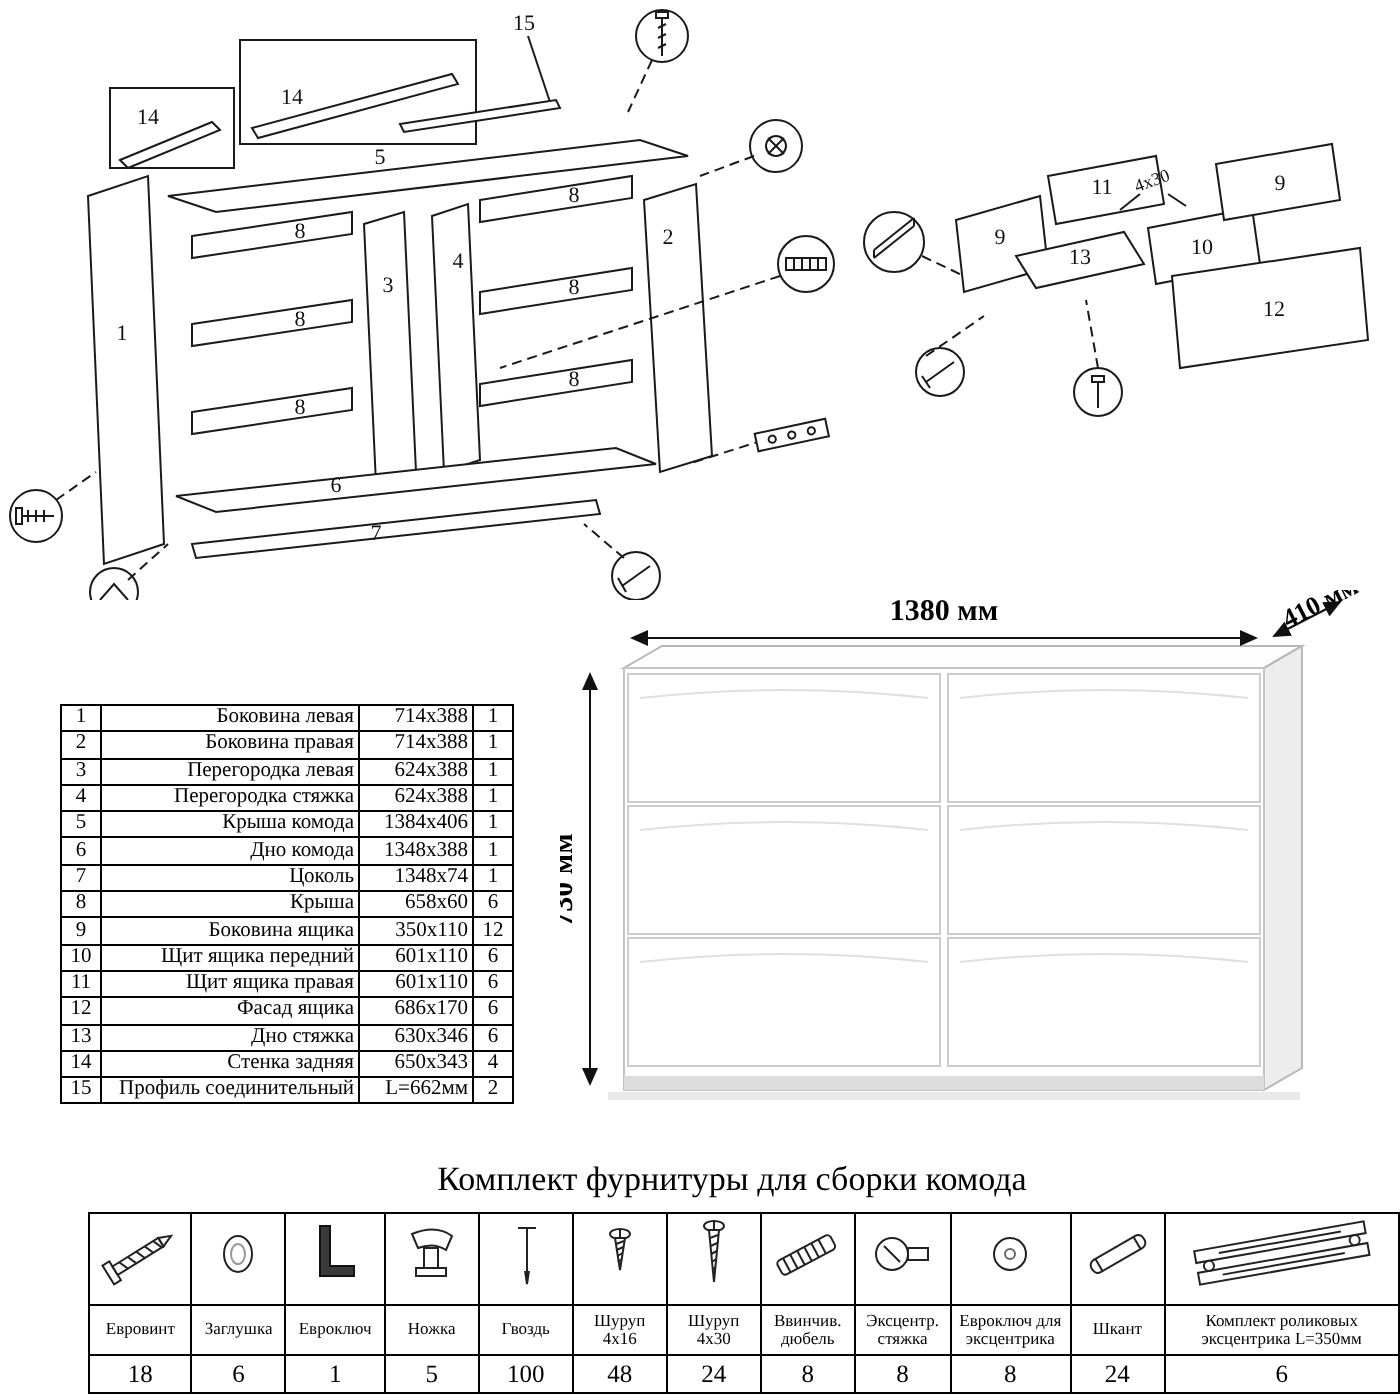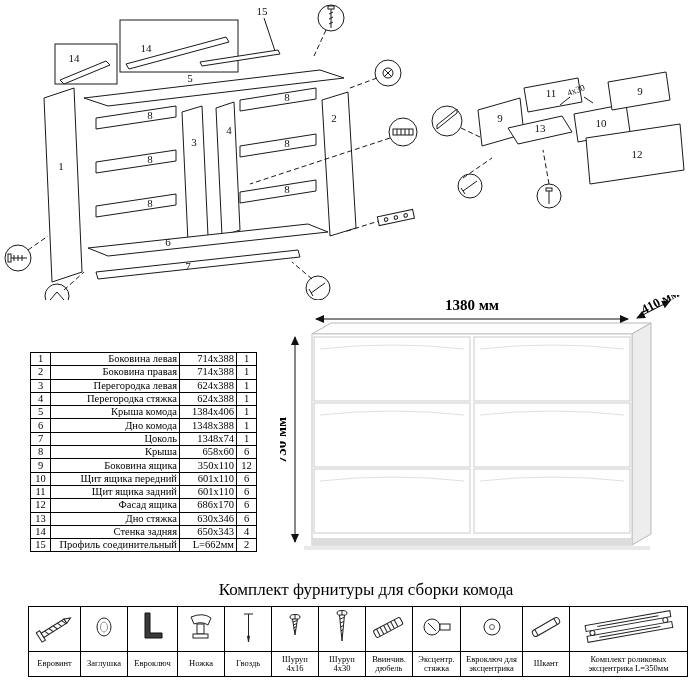--- a/index.html
+++ b/index.html
@@ -11,21 +11,21 @@
   #parts-table{position:absolute;left:30px;top:352px;border-collapse:collapse;table-layout:fixed;}
   #parts-table td{border:1px solid #000;font-size:10.5px;line-height:12px;height:12.3px;
     padding:0 2px;white-space:nowrap;overflow:hidden;}
   #parts-table .c-num{width:15px;text-align:center;}
   #parts-table .c-name{width:124px;text-align:right;}
   #parts-table .c-size{width:52px;text-align:right;}
   #parts-table .c-qty{width:15px;text-align:center;}
 
   
   #hw-title{position:absolute;left:16px;top:580px;width:700px;text-align:center;font-size:17px;}
-  #hardware-table{position:absolute;left:28px;top:606px;border-collapse:collapse;table-layout:fixed;}
+  #hardware-table{position:absolute;left:44px;top:606px;border-collapse:collapse;table-layout:fixed;}
   #hardware-table td{border:1px solid #000;text-align:center;vertical-align:middle;padding:0 1px;}
   #hardware-table .hw-icon-cell{height:44px;}
   #hardware-table .hw-name-cell{font-size:8.5px;line-height:9.5px;height:24px;}
   #hardware-table .hw-qty-cell{font-size:12.5px;height:18px;}
 </style>
 </head>
 <body>
 
 <svg class="abs" style="left:0;top:0" width="700" height="300" viewBox="0 0 700 300">
   <g stroke="#1a1a1a" stroke-width="1" fill="none">
@@ -274,21 +274,21 @@
         <td class="c-qty">12</td>
       </tr>
     <tr>
         <td class="c-num">10</td>
         <td class="c-name">Щит ящика передний</td>
         <td class="c-size">601x110</td>
         <td class="c-qty">6</td>
       </tr>
     <tr>
         <td class="c-num">11</td>
-        <td class="c-name">Щит ящика задний</td>
+        <td class="c-name">Щит ящика правая</td>
         <td class="c-size">601x110</td>
         <td class="c-qty">6</td>
       </tr>
     <tr>
         <td class="c-num">12</td>
         <td class="c-name">Фасад ящика</td>
         <td class="c-size">686x170</td>
         <td class="c-qty">6</td>
       </tr>
     <tr>
@@ -458,14 +458,28 @@
       <td class="hw-name-cell">Ножка</td>
       <td class="hw-name-cell">Гвоздь</td>
       <td class="hw-name-cell">Шуруп 4x16</td>
       <td class="hw-name-cell">Шуруп 4x30</td>
       <td class="hw-name-cell">Ввинчив. дюбель</td>
       <td class="hw-name-cell">Эксцентр. стяжка</td>
       <td class="hw-name-cell">Евроключ для эксцентрика</td>
       <td class="hw-name-cell">Шкант</td>
       <td class="hw-name-cell">Комплект роликовых эксцентрика L=350мм</td>
     </tr>
+    <tr>
+      <td class="hw-qty-cell">18</td>
+      <td class="hw-qty-cell">6</td>
+      <td class="hw-qty-cell">1</td>
+      <td class="hw-qty-cell">5</td>
+      <td class="hw-qty-cell">100</td>
+      <td class="hw-qty-cell">48</td>
+      <td class="hw-qty-cell">24</td>
+      <td class="hw-qty-cell">8</td>
+      <td class="hw-qty-cell">8</td>
+      <td class="hw-qty-cell">8</td>
+      <td class="hw-qty-cell">24</td>
+      <td class="hw-qty-cell">6</td>
+    </tr>
   </tbody>
 </table>
 
 </body></html>

